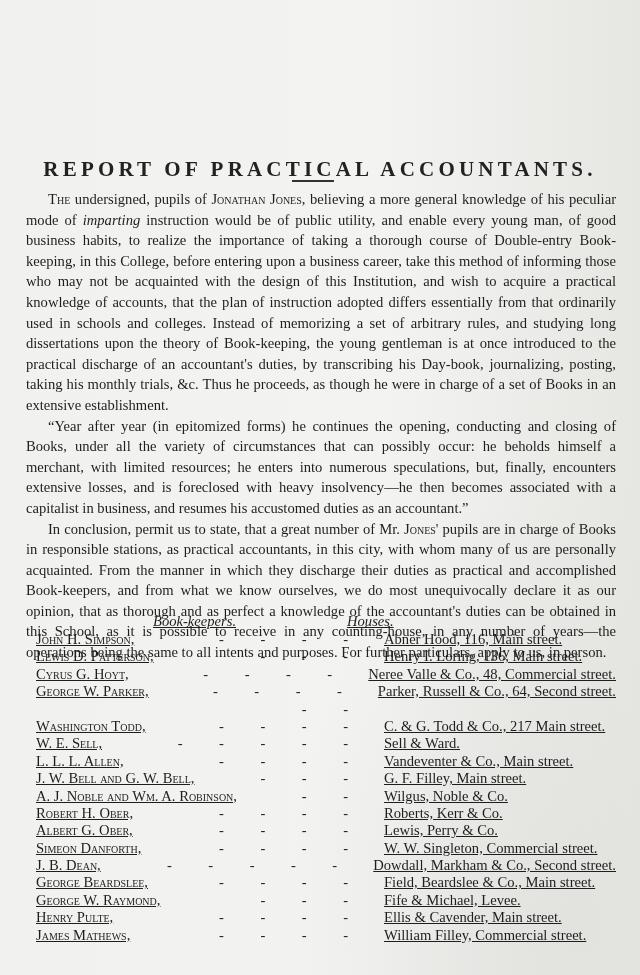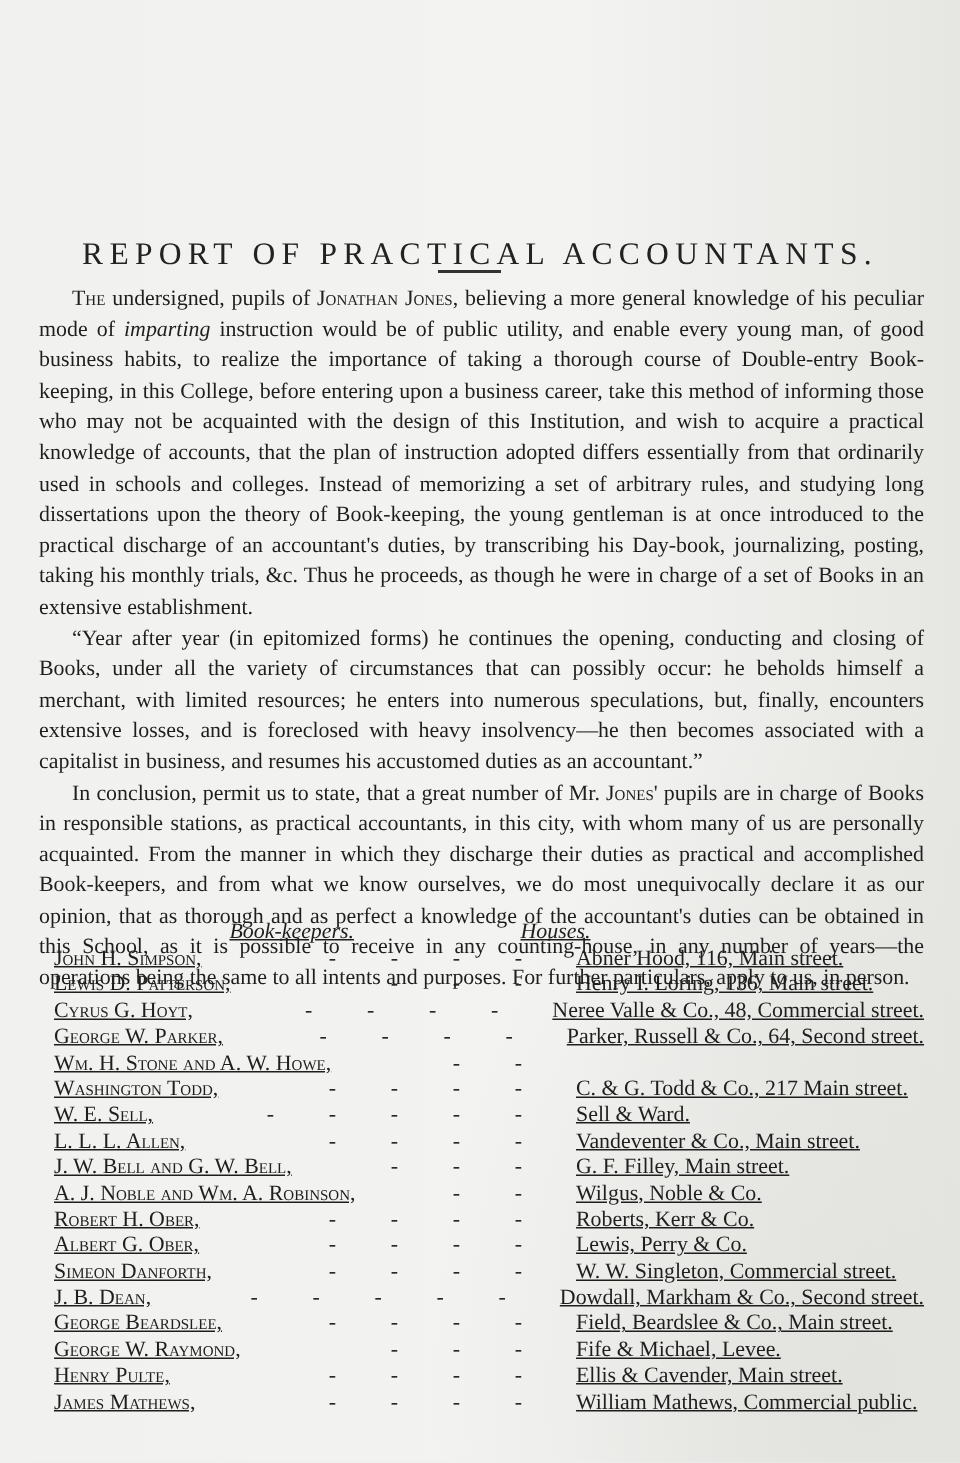--- a/index.html
+++ b/index.html
@@ -10,21 +10,21 @@
                         linear-gradient(90deg, #f1f1ef 0%, #f3f3f1 60%, #e6e6e3 100%);
       font-family: "DejaVu Serif", "Liberation Serif", serif;
       color: #1e1e1e;
       position: relative;
     }
     .page { position: absolute; left: 0; top: 0; width: 640px; height: 975px; }
     .title {
       position: absolute; top: 143px; left: 0; width: 640px;
       text-align: center; font-family: "Liberation Serif", serif;
       font-size: 21px; letter-spacing: 4.2px; color: #222;
-      font-weight: normal;
+      font-weight: bold;
     }
     .rule {
       position: absolute; top: 180px; left: 292px; width: 42px; height: 0;
       border-top: 2px solid #333;
     }
     .body-text {
       position: absolute; top: 189px; left: 26px; width: 590px;
       font-family: "Liberation Serif", serif; font-size: 14.6px; line-height: 20.6px;
       text-align: justify; color: #1e1e1e;
     }
@@ -71,21 +71,21 @@
         </div>
         <div class="row">
           <span class="name"><span>Cyrus G. Hoyt,</span><span class="dots" style="white-space: pre;">-          -          -          -</span></span>
           <span class="house">Neree Valle &amp; Co., 48, Commercial street.</span>
         </div>
         <div class="row">
           <span class="name"><span>George W. Parker,</span><span class="dots" style="white-space: pre;">-          -          -          -</span></span>
           <span class="house">Parker, Russell &amp; Co., 64, Second street.</span>
         </div>
         <div class="row">
-          <span class="name"><span>Wm. H. Stone and A. W. Howe,</span><span class="dots" style="white-space: pre;">-          -</span></span>
+          <span class="name"><span class="dots" style="white-space: pre;">-          -</span></span>
         </div>
         <div class="row">
           <span class="name"><span>Washington Todd,</span><span class="dots" style="white-space: pre;">-          -          -          -</span></span>
           <span class="house">C. &amp; G. Todd &amp; Co., 217 Main street.</span>
         </div>
         <div class="row">
           <span class="name"><span>W. E. Sell,</span><span class="dots" style="white-space: pre;">-          -          -          -          -</span></span>
           <span class="house">Sell &amp; Ward.</span>
         </div>
         <div class="row">
@@ -123,17 +123,17 @@
         <div class="row">
           <span class="name"><span>George W. Raymond,</span><span class="dots" style="white-space: pre;">-          -          -</span></span>
           <span class="house">Fife &amp; Michael, Levee.</span>
         </div>
         <div class="row">
           <span class="name"><span>Henry Pulte,</span><span class="dots" style="white-space: pre;">-          -          -          -</span></span>
           <span class="house">Ellis &amp; Cavender, Main street.</span>
         </div>
         <div class="row">
           <span class="name"><span>James Mathews,</span><span class="dots" style="white-space: pre;">-          -          -          -</span></span>
-          <span class="house">William Mathews, Commercial public.</span>
+          <span class="house">William Filley, Commercial street.</span>
         </div>
       </div>
   </div>
 </div>
 
 </body></html>

